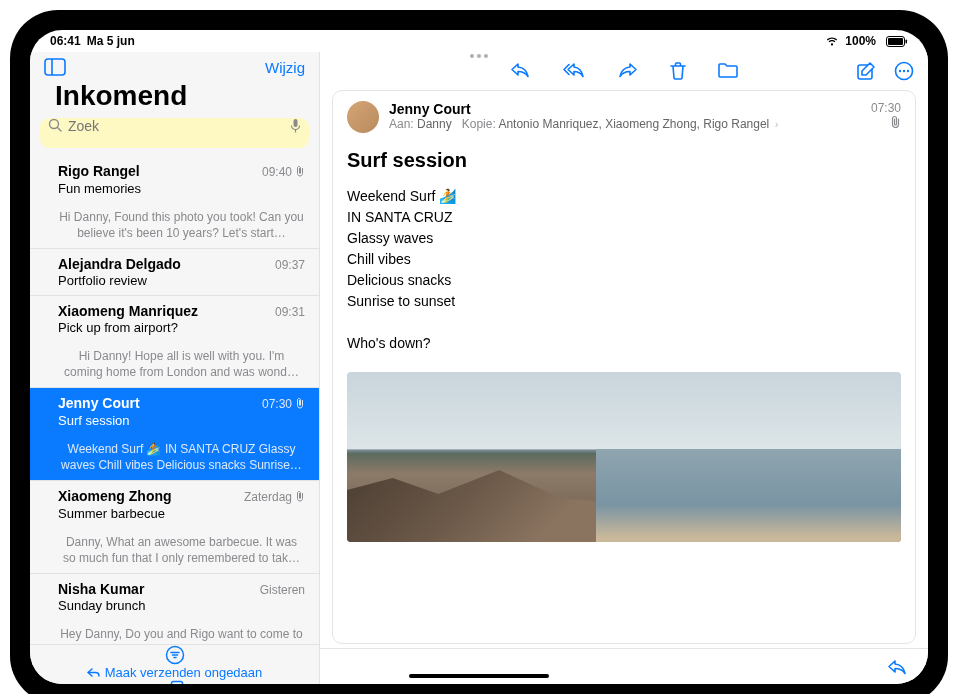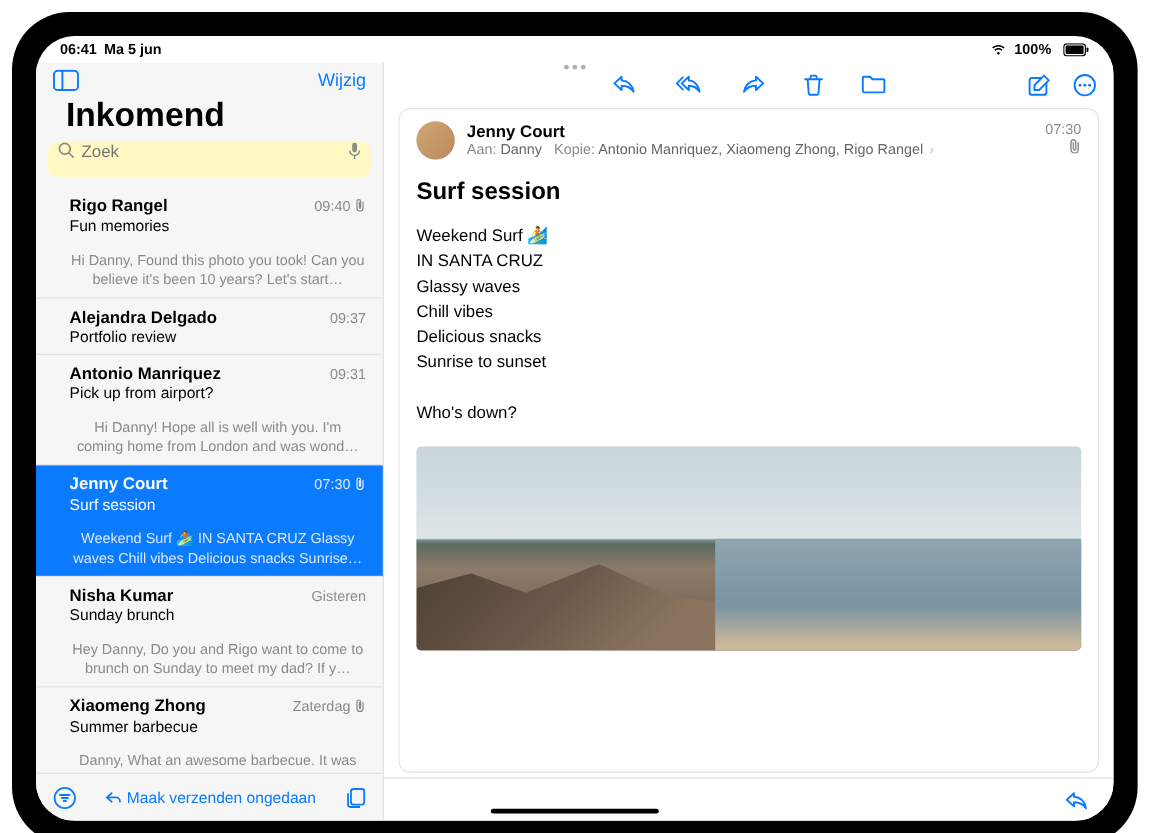--- a/index.html
+++ b/index.html
@@ -21,21 +21,21 @@
     .list { flex: 1; overflow-y: auto; }
     .row { padding: 7px 14px 7px 28px; border-bottom: 1px solid #e2e2e4; cursor: pointer; position: relative; }
     .row.selected { background: #0a7aff; color: #fff; }
     .row-top { display: flex; justify-content: space-between; align-items: baseline; }
     .row-sender { font-size: 14px; font-weight: 600; }
     .row-time { font-size: 12px; color: #8a8a8e; display: flex; align-items: flex-start; gap: 3px; }
     .row.selected .row-time { color: #dce9fb; }
     .row-subject { font-size: 13px; font-weight: 500; margin-top: 1px; }
     .row-preview { font-size: 12px; color: #8a8a8e; line-height: 1.35; margin-top: 13px; max-height: 32px; overflow: hidden; text-align: center; }
     .row.selected .row-preview { color: #dce9fb; }
-    .sidebar-bottom { border-top: 1px solid #e2e2e4; height: 40px; display: flex; align-items: center; justify-content: space-between; padding: 0 14px; color: #0a7aff; font-size: 13px; }
+    .sidebar-bottom { border-top: 1px solid #e2e2e4; height: 40px; display: flex; align-items: center; justify-content: space-between; padding: 0 14px; color: #0a7aff; font-size: 13px; flex-direction: column; }
     .undo { display: flex; align-items: center; gap: 4px; }
     .main { flex: 1; display: flex; flex-direction: column; background: #fff; }
     .toolbar { height: 38px; display: flex; align-items: center; justify-content: center; gap: 30px; padding: 0 14px; position: relative; }
     .toolbar .tool-group { display: flex; gap: 30px; }
     .toolbar .tool-right { position: absolute; right: 14px; display: flex; gap: 18px; align-items: center; }
     .card { margin: 0 12px 4px; background: #fff; border: 1px solid #e4e4e6; border-radius: 10px; padding: 10px 14px; flex: 1; overflow: hidden; display: flex; flex-direction: column; }
     .msg-head { display: flex; justify-content: space-between; }
     .msg-left { display: flex; gap: 10px; }
     .avatar { width: 32px; height: 32px; border-radius: 50%; background: linear-gradient(135deg, #d4a574, #b88a5e); flex-shrink: 0; }
     .msg-from { font-size: 14px; font-weight: 700; }
@@ -123,53 +123,53 @@
             </div>
             <div class="row">
               <div class="row-top">
                 <span class="row-sender">Alejandra Delgado</span>
                 <span class="row-time">09:37</span>
               </div>
               <div class="row-subject">Portfolio review</div>
             </div>
             <div class="row">
               <div class="row-top">
-                <span class="row-sender">Antonio Manriquez</span>
+                <span class="row-sender">Xiaomeng Manriquez</span>
                 <span class="row-time">09:31</span>
               </div>
               <div class="row-subject">Pick up from airport?</div>
               <div class="row-preview">Hi Danny! Hope all is well with you. I'm coming home from London and was wond…</div>
             </div>
             <div class="row selected">
               <div class="row-top">
                 <span class="row-sender">Jenny Court</span>
                 <span class="row-time">07:30 <span style="color:#dce9fb"><svg width="10" height="12" viewBox="0 0 10 12">
                       <path d="M7.5 3.5v5c0 1.4-1.1 2.5-2.5 2.5S2.5 9.9 2.5 8.5V3c0-.8.7-1.5 1.5-1.5s1.5.7 1.5 1.5v5c0 .3-.2.5-.5.5s-.5-.2-.5-.5V3.5" fill="none" stroke="currentColor" stroke-width="1" stroke-linecap="round"></path>
                     </svg></span></span>
               </div>
               <div class="row-subject">Surf session</div>
               <div class="row-preview">Weekend Surf 🏄 IN SANTA CRUZ Glassy waves Chill vibes Delicious snacks Sunrise…</div>
             </div>
             <div class="row">
               <div class="row-top">
-                <span class="row-sender">Nisha Kumar</span>
-                <span class="row-time">Gisteren</span>
-              </div>
-              <div class="row-subject">Sunday brunch</div>
-              <div class="row-preview">Hey Danny, Do you and Rigo want to come to brunch on Sunday to meet my dad? If y…</div>
-            </div>
-            <div class="row">
-              <div class="row-top">
                 <span class="row-sender">Xiaomeng Zhong</span>
                 <span class="row-time">Zaterdag <span style="color:#8a8a8e"><svg width="10" height="12" viewBox="0 0 10 12">
                       <path d="M7.5 3.5v5c0 1.4-1.1 2.5-2.5 2.5S2.5 9.9 2.5 8.5V3c0-.8.7-1.5 1.5-1.5s1.5.7 1.5 1.5v5c0 .3-.2.5-.5.5s-.5-.2-.5-.5V3.5" fill="none" stroke="currentColor" stroke-width="1" stroke-linecap="round"></path>
                     </svg></span></span>
               </div>
               <div class="row-subject">Summer barbecue</div>
               <div class="row-preview">Danny, What an awesome barbecue. It was so much fun that I only remembered to tak…</div>
+            </div>
+            <div class="row">
+              <div class="row-top">
+                <span class="row-sender">Nisha Kumar</span>
+                <span class="row-time">Gisteren</span>
+              </div>
+              <div class="row-subject">Sunday brunch</div>
+              <div class="row-preview">Hey Danny, Do you and Rigo want to come to brunch on Sunday to meet my dad? If y…</div>
             </div>
           </div>
         <div class="sidebar-bottom">
           <span class="icon-btn">
             <svg width="20" height="20" viewBox="0 0 20 20">
                 <circle cx="10" cy="10" r="8.5" fill="none" stroke="#0a7aff" stroke-width="1.5"></circle>
                 <line x1="6" y1="7.5" x2="14" y2="7.5" stroke="#0a7aff" stroke-width="1.5" stroke-linecap="round"></line>
                 <line x1="7.5" y1="10" x2="12.5" y2="10" stroke="#0a7aff" stroke-width="1.5" stroke-linecap="round"></line>
                 <line x1="9" y1="12.5" x2="11" y2="12.5" stroke="#0a7aff" stroke-width="1.5" stroke-linecap="round"></line>
               </svg>

